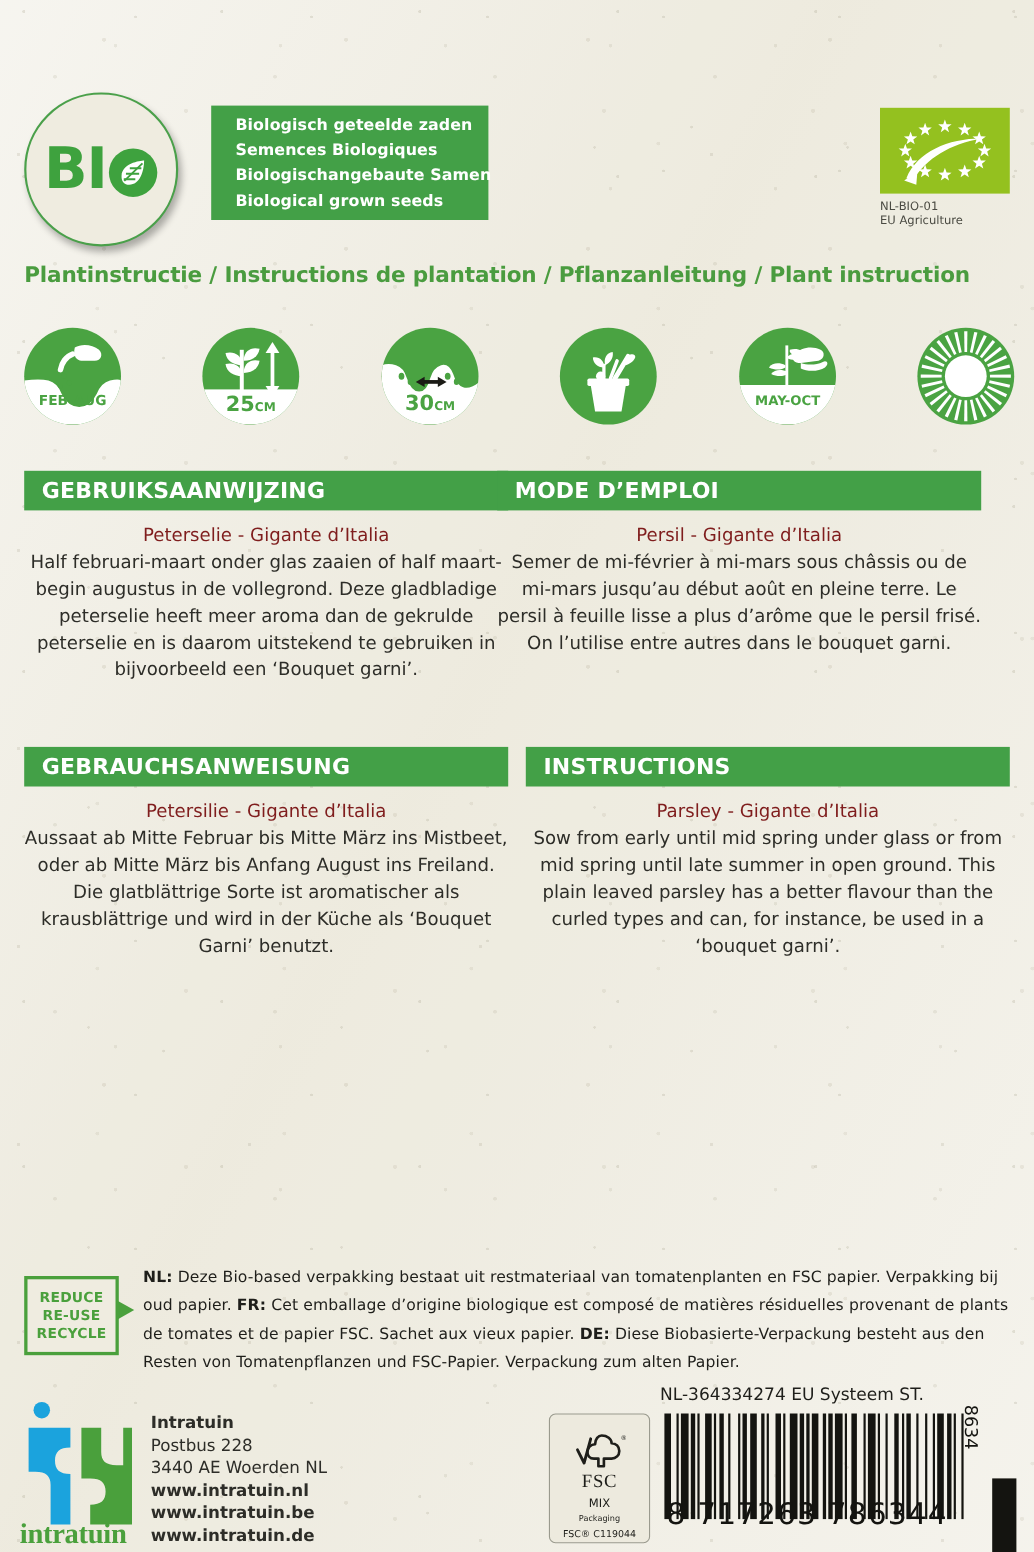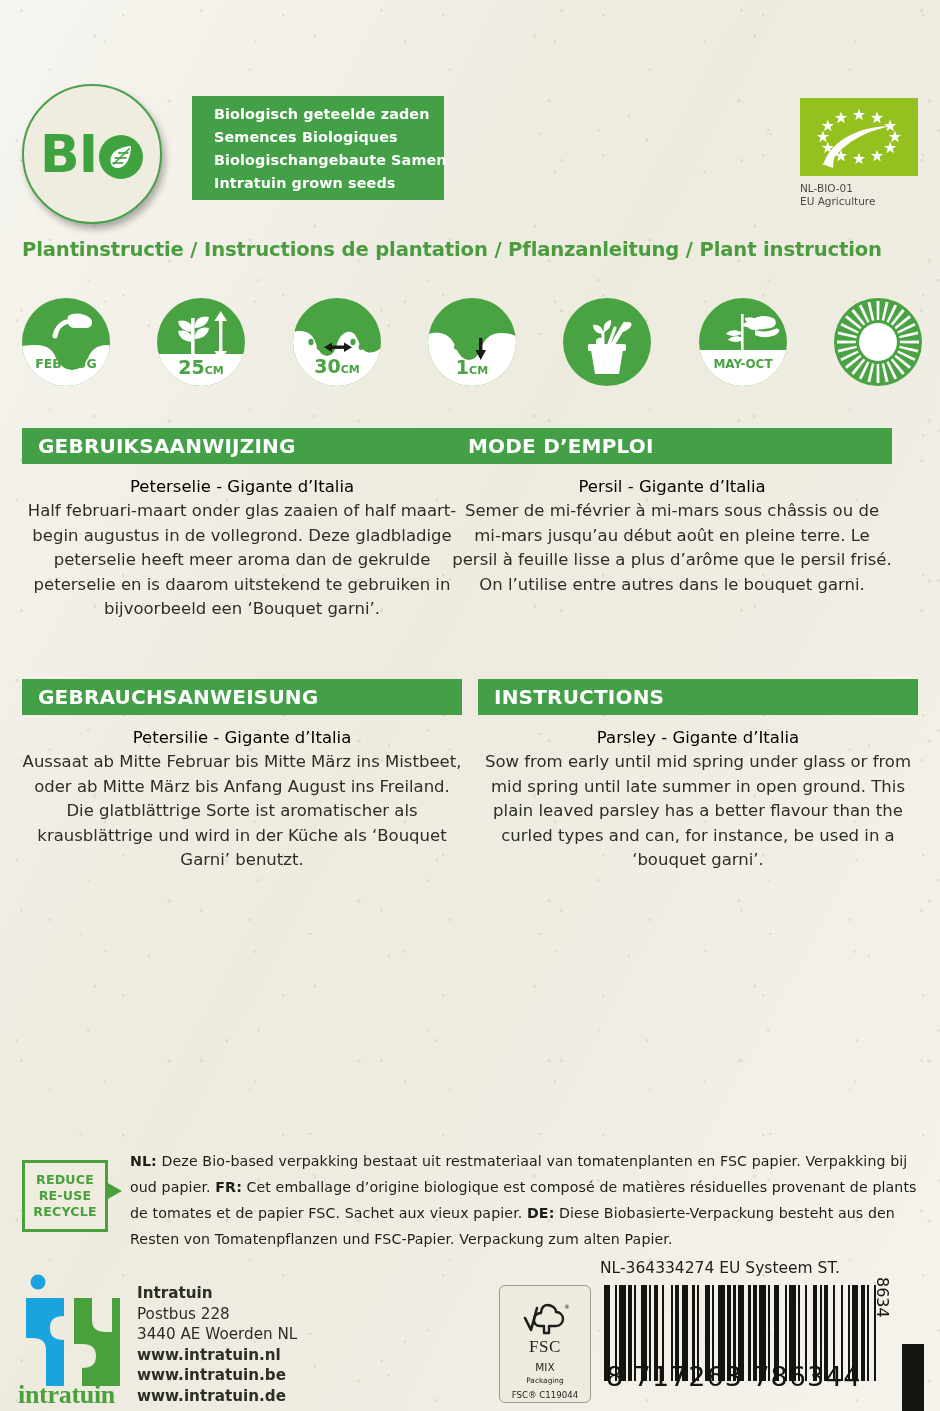--- a/index.html
+++ b/index.html
@@ -114,21 +114,21 @@
   .panel-head {
     background: #43a047; height: 36px;
     display: flex; align-items: center; padding-left: 16px;
     margin-bottom: 11px;
   }
   .panel-head span {
     color: #fff; font-weight: bold; font-size: 20px;
     letter-spacing: .2px; font-family: "DejaVu Sans", sans-serif;
   }
   .panel-variety {
-    color: #000000; font-size: 16.5px; line-height: 24px;
+    color: #7f1d1d; font-size: 16.5px; line-height: 24px;
     font-family: "DejaVu Sans", sans-serif;
   }
   .panel-body {
     color: #2d2d28; font-size: 16.5px; line-height: 24.5px;
     font-family: "DejaVu Sans", sans-serif;
   }
 
   
   .packaging-note {
     position: absolute; left: 130px; top: 1148px; width: 800px;
@@ -237,21 +237,21 @@
           <path d="M25 29 L14.5 29"></path>
         </g>
       </svg>
     </div>
   </div>
 
   <div class="bio-banner">
     <div>Biologisch geteelde zaden</div>
     <div>Semences Biologiques</div>
     <div>Biologischangebaute Samen</div>
-    <div>Intratuin grown seeds</div>
+    <div>Biological grown seeds</div>
   </div>
 
   <div class="eu-organic">
     <div class="eu-leaf-box">
       <svg viewBox="0 0 118 78" width="118" height="78">
         <g fill="#ffffff" id="eu-stars">
             <polygon points="59.00,10.60 60.53,14.90 65.09,15.02 61.47,17.80 62.76,22.18 59.00,19.60 55.24,22.18 56.53,17.80 52.91,15.02 57.47,14.90"></polygon>
             <polygon points="77.00,13.55 78.53,17.84 83.09,17.97 79.47,20.75 80.76,25.13 77.00,22.55 73.24,25.13 74.53,20.75 70.91,17.97 75.47,17.84"></polygon>
             <polygon points="90.18,21.60 91.71,25.90 96.26,26.02 92.65,28.80 93.94,33.18 90.18,30.60 86.42,33.18 87.70,28.80 84.09,26.02 88.65,25.90"></polygon>
             <polygon points="95.00,32.60 96.53,36.90 101.09,37.02 97.47,39.80 98.76,44.18 95.00,41.60 91.24,44.18 92.53,39.80 88.91,37.02 93.47,36.90"></polygon>
@@ -314,29 +314,20 @@
       <ellipse cx="26" cy="49" rx="2.4" ry="3" fill="#4aa342"></ellipse>
       <ellipse cx="60" cy="44" rx="2.6" ry="3.2" fill="#4aa342"></ellipse>
       <ellipse cx="68" cy="49" rx="2.4" ry="3" fill="#4aa342"></ellipse>
       <rect x="36" y="47.5" width="18" height="3.4" fill="#1b1b16"></rect>
       <path d="M31 49.2 L39 44.5 L39 53.9 Z" fill="#1b1b16"></path>
       <path d="M59 49.2 L51 44.5 L51 53.9 Z" fill="#1b1b16"></path>
       <text x="44" y="75" font-family="DejaVu Sans, sans-serif" font-size="19" font-weight="bold" fill="#4aa342" text-anchor="middle">30<tspan font-size="11">CM</tspan></text>
     </svg>
   </div>
 
-  <div class="icon-circle">
-    <svg viewBox="0 0 88 88">
-      <path d="M0 36 Q8 33 16 36 Q24 39 28 50 Q33 62 41 62 Q49 62 53 50 Q57 39 66 36 Q76 33 88 38 L88 88 L0 88 Z" fill="#ffffff"></path>
-      <ellipse cx="31" cy="48" rx="5.5" ry="3.4" transform="rotate(-22 31 48)" fill="#4aa342"></ellipse>
-      <rect x="51" y="40" width="3.4" height="16" fill="#1b1b16"></rect>
-      <path d="M52.7 62 L58 52 L47.4 52 Z" fill="#1b1b16"></path>
-      <text x="44" y="76" font-family="DejaVu Sans, sans-serif" font-size="19" font-weight="bold" fill="#4aa342" text-anchor="middle">1<tspan font-size="11">CM</tspan></text>
-    </svg>
-  </div>
 
   <div class="icon-circle">
     <svg viewBox="0 0 88 88">
       <path d="M28 52 L60 52 L56 76 L32 76 Z" fill="#ffffff"></path>
       <rect x="25" y="46" width="38" height="7" rx="1.6" fill="#ffffff"></rect>
       <path d="M40 46 L40 34" stroke="#ffffff" stroke-width="3" stroke-linecap="round"></path>
       <path d="M40 36 C34 36 30 32 30 27 C36 26 40 30 40 35 Z" fill="#ffffff"></path>
       <path d="M41 34 C46 32 49 27 48 22 C42 23 40 28 41 33 Z" fill="#ffffff"></path>
       <circle cx="37" cy="44" r="4.2" fill="#ffffff"></circle>
       <path d="M50 46 L62 26" stroke="#ffffff" stroke-width="4.4" stroke-linecap="round"></path>

